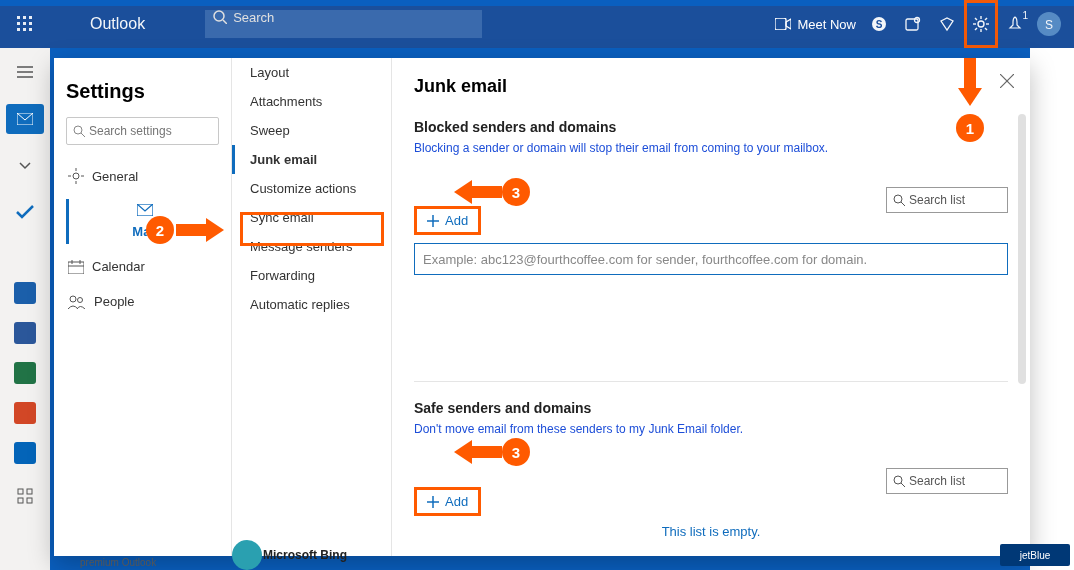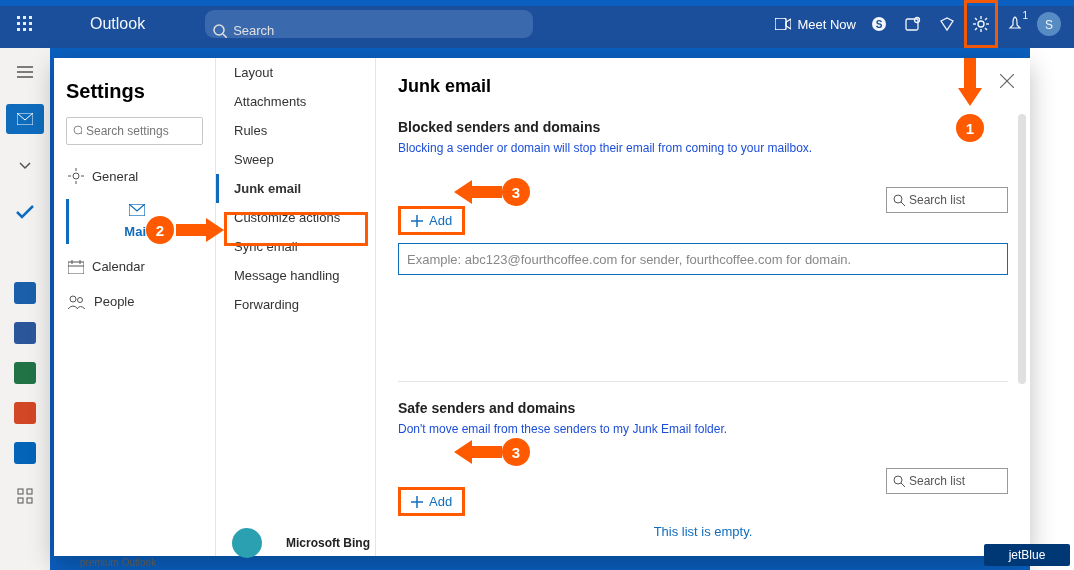--- a/index.html
+++ b/index.html
@@ -7,40 +7,40 @@
 
   
   .header {
     position: absolute; top: 0; left: 0; right: 0; height: 48px;
     background: linear-gradient(to bottom, #0a5fbf 0%, #0a5fbf 6px, #1b4f9b 6px);
     display: flex; align-items: center; color: #fff; gap: 40px;
   }
   .waffle { width: 50px; display: flex; justify-content: center; align-items: center; }
   .waffle svg { opacity: .9; }
   .brand { font-size: 16px; font-weight: 500; opacity: .95; margin-right: 20px; }
-  .search-wrap { width: 328px; height: 28px; background: #3a6aad; border-radius: 9px; display: flex; align-items: flex-end; padding: 0 8px; }
+  .search-wrap { width: 277px; height: 28px; background: #3a6aad; border-radius: 0; display: flex; align-items: flex-start; padding: 0 8px; }
   .search-wrap svg { margin-right: 6px; }
   .search-wrap input { background: transparent; border: none; outline: none; color: #fff; font-size: 13px; width: 220px; }
   .search-wrap input::placeholder { color: #e0e0e0; }
   .header-right { margin-left: auto; display: flex; align-items: center; padding-right: 8px; }
   .hicon { width: 34px; height: 48px; display: flex; align-items: center; justify-content: center; opacity: .95; }
   .meet-now { display: flex; align-items: center; gap: 6px; font-size: 13px; margin-right: 6px; }
   .gear-box { border: 3px solid #ff5a00; }
   .bell { position: relative; }
   .bell .badge { position: absolute; top: 10px; right: 4px; font-size: 10px; }
 
   
   .dock { position: absolute; top: 48px; left: 0; width: 50px; bottom: 0; background: #f3f2f1; display: flex; flex-direction: column; align-items: center; padding-top: 10px; gap: 18px; }
   .dock-ico { width: 32px; height: 28px; display: flex; align-items: center; justify-content: center; }
   .newmail-btn { width: 38px; height: 30px; background: #0f6cbd; border-radius: 3px; display: flex; align-items: center; justify-content: center; color: #fff; font-size: 11px; }
   .app-tile { width: 22px; height: 22px; border-radius: 3px; }
 
   
   .modal { position: absolute; top: 58px; left: 54px; right: 44px; bottom: 14px; background: #fff; box-shadow: 0 8px 24px rgba(0,0,0,0.25); display: flex; }
-  .panel-left { width: 162px; border-right: 1px solid #e5e5e5; padding: 22px 12px 0 12px; }
+  .panel-left { width: 178px; border-right: 1px solid #e5e5e5; padding: 22px 12px 0 12px; }
   .panel-left h1 { font-size: 20px; font-weight: 600; margin-bottom: 14px; }
   .search-settings { width: 100%; height: 28px; border: 1px solid #c8c8c8; border-radius: 2px; display: flex; align-items: center; padding: 0 6px; margin-bottom: 18px; }
   .search-settings svg { margin-right: 4px; }
   .search-settings input { border: none; outline: none; font-size: 12px; width: 110px; }
   .cat-item { display: flex; align-items: center; gap: 8px; padding: 5px 2px; margin-bottom: 10px; font-size: 13px; color: #333; cursor: pointer; }
   .cat-item.active { color: #0f6cbd; border-left: 3px solid #0f6cbd; padding-left: 4px; font-weight: 600; flex-direction: column; }
   .cat-item svg { min-width: 16px; }
 
   .panel-mid { width: 160px; border-right: 1px solid #e5e5e5; padding: 0 0 0 0; position: relative; }
   .sub-item { padding: 7px 18px; font-size: 13px; color: #333; cursor: pointer; }
@@ -68,23 +68,23 @@
   .num-circle { width: 28px; height: 28px; background: #ff5a00; border-radius: 50%; color: #fff; font-weight: 700; font-size: 15px; display: flex; align-items: center; justify-content: center; }
   .arrow-r { width: 48px; height: 24px; position: relative; }
   .arrow-r::before { content: ""; position: absolute; left: 0; top: 6px; width: 30px; height: 12px; background: #ff5a00; }
   .arrow-r::after { content: ""; position: absolute; right: 0; top: 0; border-left: 18px solid #ff5a00; border-top: 12px solid transparent; border-bottom: 12px solid transparent; }
   .arrow-d { width: 24px; height: 48px; position: relative; }
   .arrow-d::before { content: ""; position: absolute; top: 18px; left: 6px; height: 30px; width: 12px; background: #ff5a00; }
   .arrow-d::after { content: ""; position: absolute; top: 0; left: 0; border-bottom: 18px solid #ff5a00; border-left: 12px solid transparent; border-right: 12px solid transparent; }
 
   
   .bg-strip { position: absolute; right: 0; top: 48px; bottom: 0; width: 44px; background: #fff; }
-  .jetblue { position: absolute; right: 4px; bottom: 4px; width: 86px; height: 22px; background: #003876; color: #fff; font-size: 12px; display: flex; align-items: center; justify-content: center; border-radius: 2px; }
+  .jetblue { position: absolute; right: 4px; bottom: 4px; width: 70px; height: 22px; background: #003876; color: #fff; font-size: 10px; display: flex; align-items: center; justify-content: center; border-radius: 2px; }
   .premium-tag { position: absolute; left: 60px; bottom: 2px; font-size: 10px; color: #555; padding-left: 20px; }
-  .bing-avatar { position: absolute; left: 232px; bottom: 12px; display: flex; align-items: center; gap: 24px; }
+  .bing-avatar { position: absolute; left: 232px; bottom: 0; display: flex; align-items: center; gap: 1px; }
   .bing-avatar .circ { width: 30px; height: 30px; border-radius: 50%; background: #2aa0b0; }
   .bing-avatar .txt { font-size: 12px; font-weight: 600; color: #222; }
 
 </style>
 </head>
 <body>
 
 <div class="header">
   <div class="waffle">
     <svg width="16" height="16">
@@ -252,27 +252,27 @@
           <path d="M0 14 Q5 8 10 14" fill="none" stroke="#555"></path>
           <path d="M9 14 Q12 9 17 14" fill="none" stroke="#555"></path>
         </svg>
       <span>People</span>
     </div>
   </div>
 
   <div class="panel-mid">
     <div class="sub-item">Layout</div>
     <div class="sub-item">Attachments</div>
-    <div class="sub-item">Rules</div>
     <div class="sub-item">Sweep</div>
     <div class="sub-item active">Junk email</div>
     <div class="sub-item">Customize actions</div>
     <div class="sub-item">Sync email</div>
-    <div class="sub-item">Message handling</div>
+    <div class="sub-item">Message senders</div>
     <div class="sub-item">Forwarding</div>
+    <div class="sub-item">Automatic replies</div>
     <div class="sub-highlight" style="top:154px"></div>
   </div>
 
   <div class="panel-main">
     <h2>Junk email</h2>
     <div class="close-x">
       <svg width="14" height="14">
           <line x1="0" y1="0" x2="14" y2="14" stroke="#666" stroke-width="1.2"></line>
           <line x1="14" y1="0" x2="0" y2="14" stroke="#666" stroke-width="1.2"></line>
         </svg>

